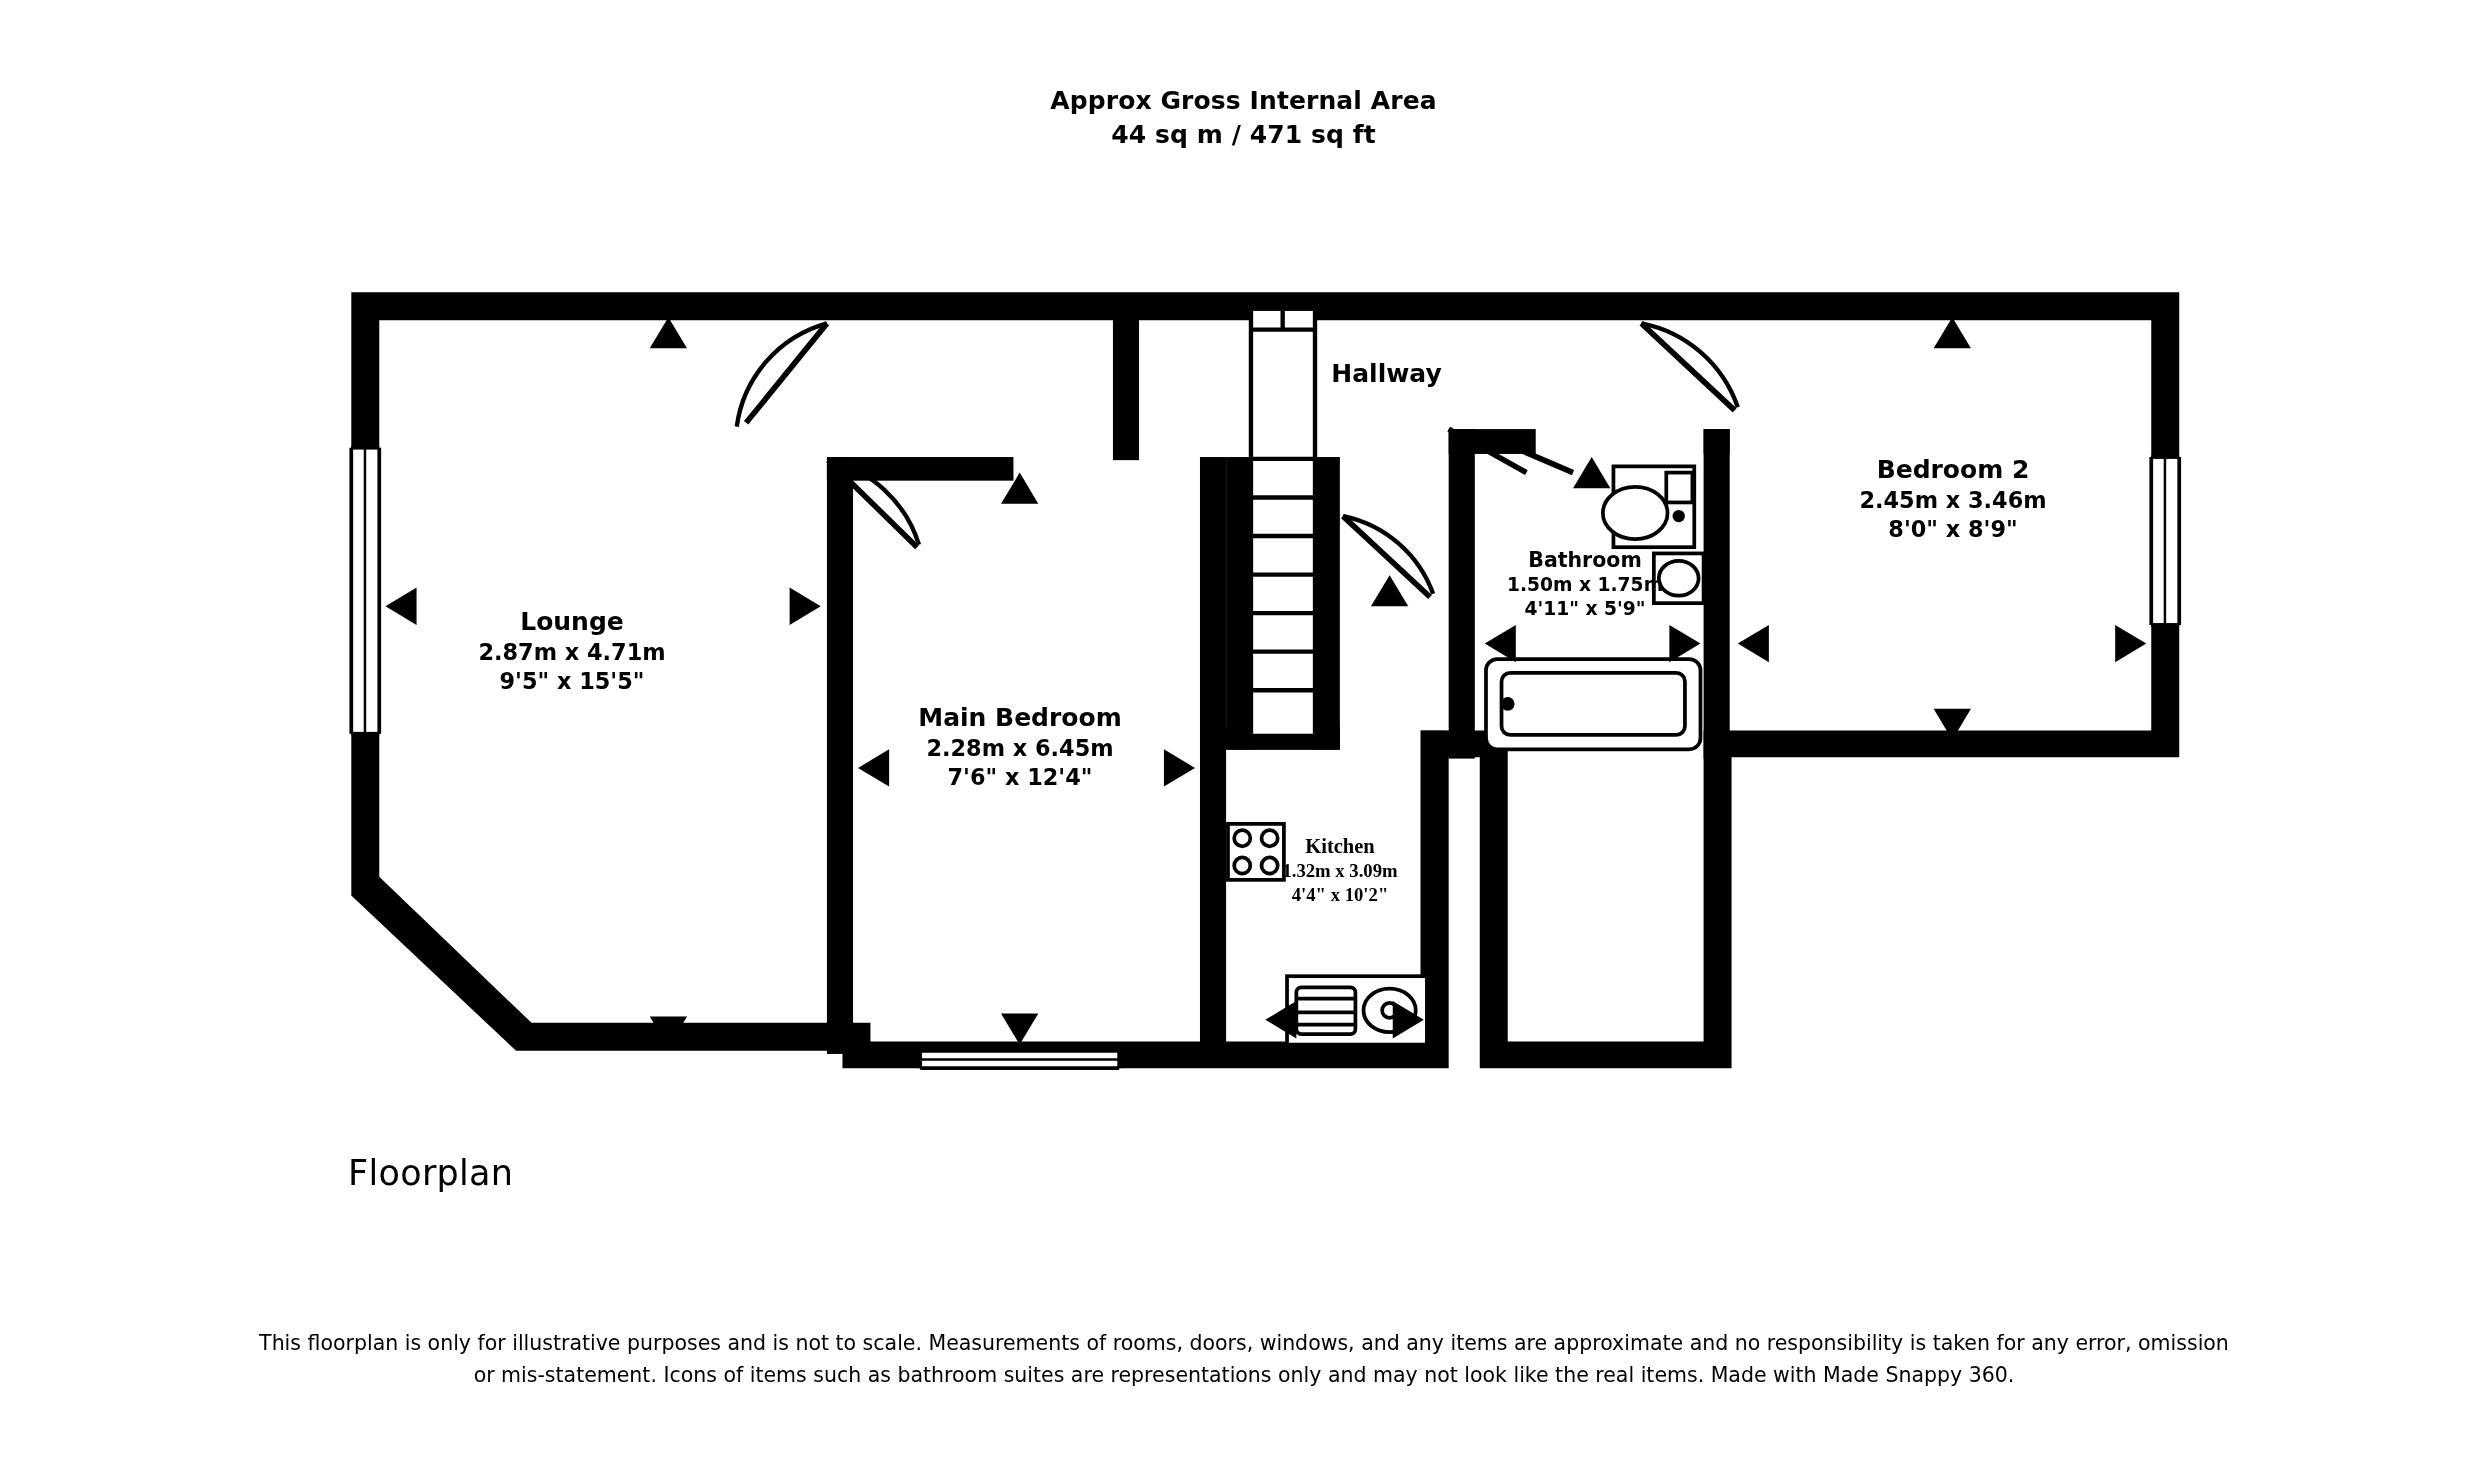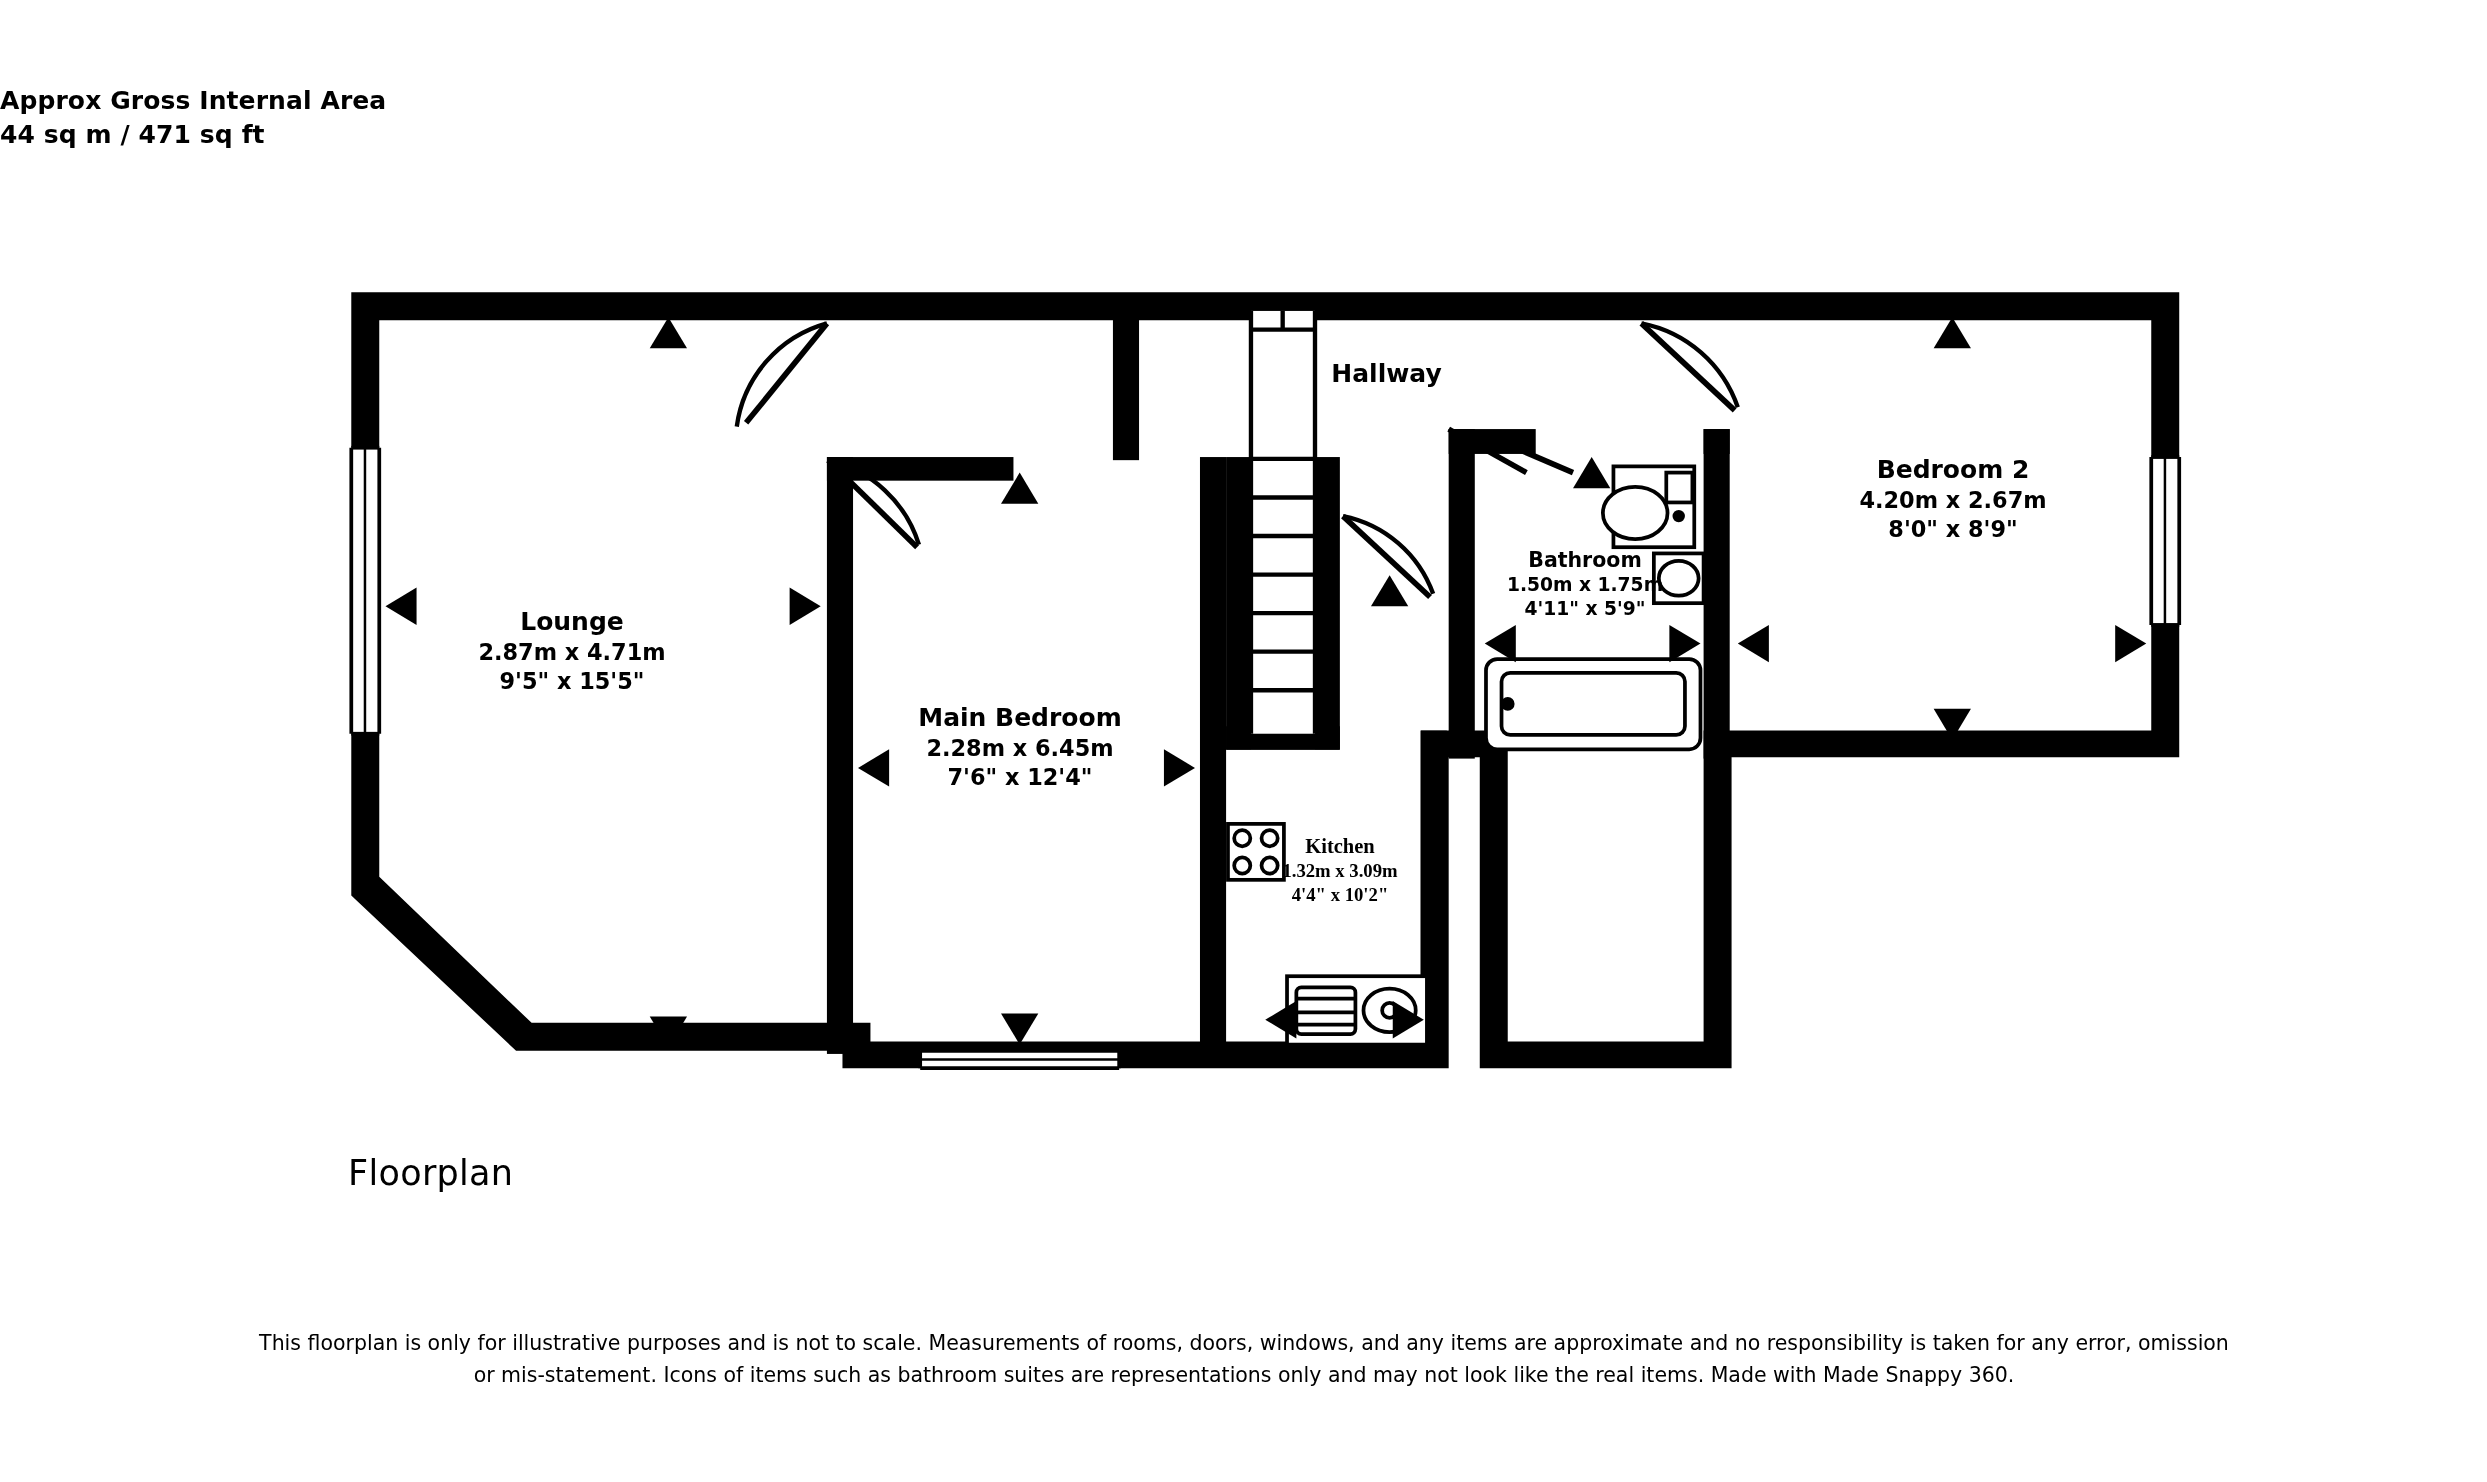--- a/index.html
+++ b/index.html
@@ -15,20 +15,21 @@
     position: relative;
     overflow: hidden;
   }
 
   
   #header {
     position: absolute;
     top: 84px;
     left: 0;
     width: 2487px;
+    text-align: center;
   }
   #header .line {
     font-size: 25px;
     font-weight: bold;
     line-height: 1.35;
     letter-spacing: 0.1px;
   }
 
   
   #plan {
@@ -291,21 +292,21 @@
 </div>
 
 <div class="room-label small" style="left:1436px; top:547px; width:298px;">
   <div class="name">Bathroom</div>
   <div class="dim">1.50m x 1.75m</div>
   <div class="dim">4'11" x 5'9"</div>
 </div>
 
 <div class="room-label" style="left:1760px; top:454px; width:386px;text-align:center;">
   <div class="name">Bedroom 2</div>
-  <div class="dim">4.20m x 2.67m</div>
+  <div class="dim">2.45m x 3.46m</div>
   <div class="dim">8'0" x 8'9"</div>
 </div>
 
 <div class="room-label small" style="left:1200px; top:833px; width:280px;font-family:Liberation Serif, serif;">
   <div class="name">Kitchen</div>
   <div class="dim">1.32m x 3.09m</div>
   <div class="dim">4'4" x 10'2"</div>
 </div>
 
 <div id="floorplan-title">Floorplan</div>

